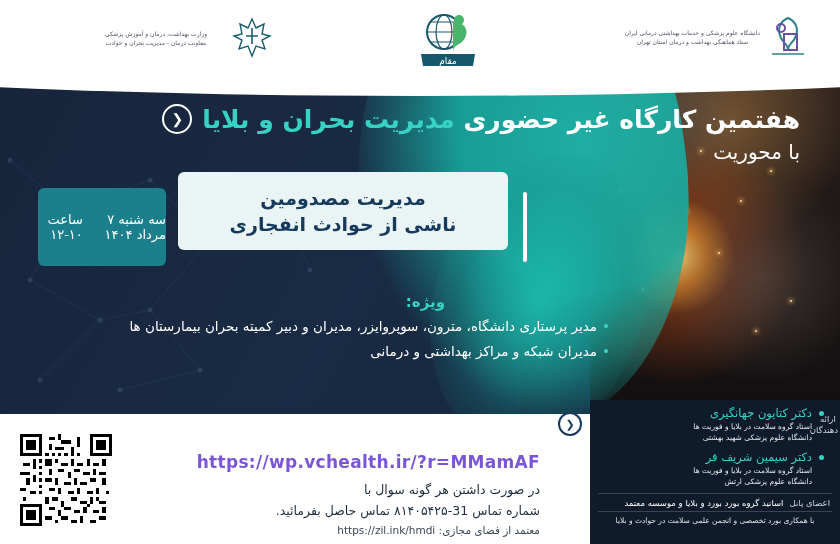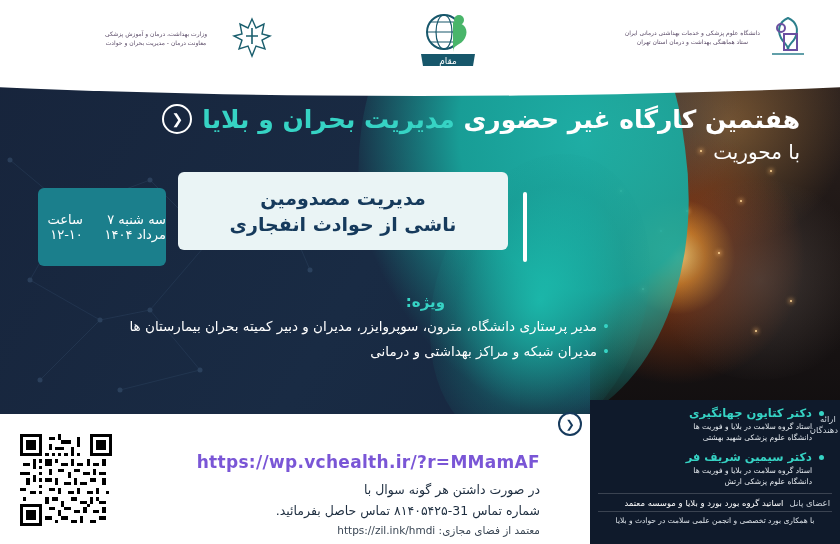--- a/index.html
+++ b/index.html
@@ -353,21 +353,21 @@
     text-align: left;
     line-height: 1.25;
   }
   .sp-item {
     position: relative;
     margin-right: 20px;
     margin-bottom: 6px;
   }
   .sp-name {
     font-size: 11.5px;
-    font-weight: bold;
+    font-weight: normal;
     color: #36d3c4;
     margin-bottom: 1px;
   }
   .sp-aff {
     font-size: 7.5px;
     color: #e4e9ee;
     line-height: 1.5;
   }
   .sp-bullet {
     position: absolute;

